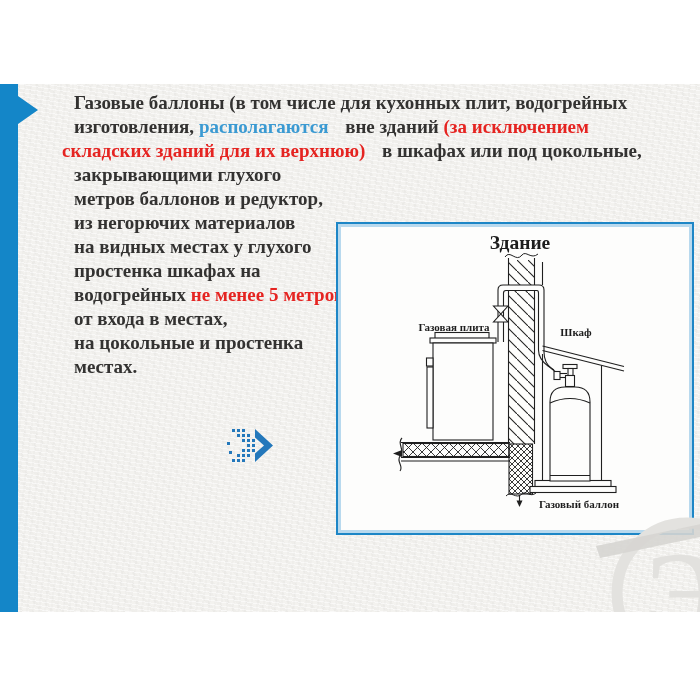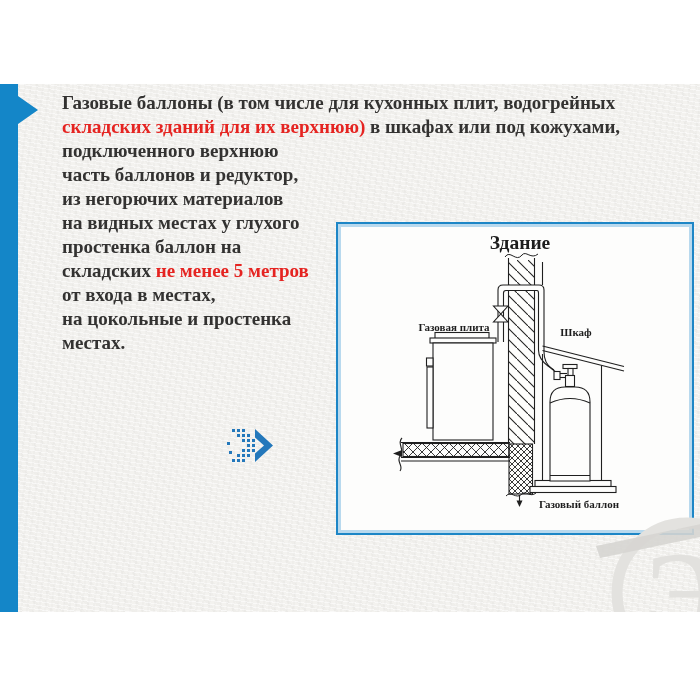--- a/index.html
+++ b/index.html
@@ -7,21 +7,21 @@
           font-family:"Liberation Serif", serif;}
   .band{position:absolute;left:0;top:84px;width:700px;height:528px;overflow:hidden;
         background-color:#f3f2ef;
         background-image:
           repeating-linear-gradient(97deg, rgba(0,0,0,.015) 0 2px, transparent 2px 6px),
           repeating-linear-gradient(9deg, rgba(255,255,255,.55) 0 1px, transparent 1px 4px),
           repeating-linear-gradient(52deg, rgba(120,118,110,.03) 0 3px, transparent 3px 8px);}
   .stripe{position:absolute;left:0;top:0;}
   .para{position:absolute;left:62px;top:7px;width:600px;}
   .t-line{height:24px;line-height:24px;font-size:19px;font-weight:bold;white-space:nowrap;}
-  .c-k{color:#333231;}
+  .c-k{color:#333231;margin-left:12px;}
   .c-r{color:#e52421;}
   .c-b{color:#3b9ad2;}
   .chevrons{position:absolute;left:226px;top:345px;}
   .diagram{position:absolute;left:336px;top:138px;width:358px;height:313px;box-sizing:border-box;
            background:#fdfdfc;border:2px solid #1d86c6;box-shadow:inset 0 0 0 3px #b8d9ee;}
   .diagram svg{position:absolute;left:3px;top:3px;}
   .wm{position:absolute;left:555px;top:405px;width:200px;height:200px;pointer-events:none;}
   .dtext{font-family:"Liberation Serif",serif;font-weight:bold;fill:#1d1d1d;}
 </style>
 </head>
@@ -29,27 +29,28 @@
 
 <div class="canvas">
   <div class="band">
 
     <svg class="stripe" width="42" height="528">
       <path d="M0,0 H18 V12 L38,26 L18,40 V528 H0 Z" fill="#1486c8"></path>
     </svg>
 
     <div class="para">
         <div class="t-line"><span class="c-k">Газовые баллоны (в том числе для кухонных плит, водогрейных</span></div>
-        <div class="t-line"><span class="c-r">складских зданий для их верхнюю)</span><span class="c-k"> в шкафах или под кожухами,</span></div>
-        <div class="t-line"><span class="c-k">подключенного верхнюю</span></div>
-        <div class="t-line"><span class="c-k">часть баллонов и редуктор,</span></div>
+        <div class="t-line"><span class="c-k">изготовления, </span><span class="c-b">располагаются</span><span class="c-k"> вне зданий </span><span class="c-r">(за исключением</span></div>
+        <div class="t-line"><span class="c-r">складских зданий для их верхнюю)</span><span class="c-k"> в шкафах или под цокольные,</span></div>
+        <div class="t-line"><span class="c-k">закрывающими глухого</span></div>
+        <div class="t-line"><span class="c-k">метров баллонов и редуктор,</span></div>
         <div class="t-line"><span class="c-k">из негорючих материалов</span></div>
         <div class="t-line"><span class="c-k">на видных местах у глухого</span></div>
-        <div class="t-line"><span class="c-k">простенка баллон на</span></div>
-        <div class="t-line"><span class="c-k">складских </span><span class="c-r">не менее 5 метров</span></div>
+        <div class="t-line"><span class="c-k">простенка шкафах на</span></div>
+        <div class="t-line"><span class="c-k">водогрейных </span><span class="c-r">не менее 5 метров</span></div>
         <div class="t-line"><span class="c-k">от входа в местах,</span></div>
         <div class="t-line"><span class="c-k">на цокольные и простенка</span></div>
         <div class="t-line"><span class="c-k">местах.</span></div>
       </div>
 
     <svg class="chevrons" width="48" height="36">
       <g fill="#2478bb">
         <rect x="6" y="0" width="3" height="3"></rect>
           <rect x="11" y="0" width="3" height="3"></rect>
           <rect x="16" y="0" width="3" height="3"></rect>

